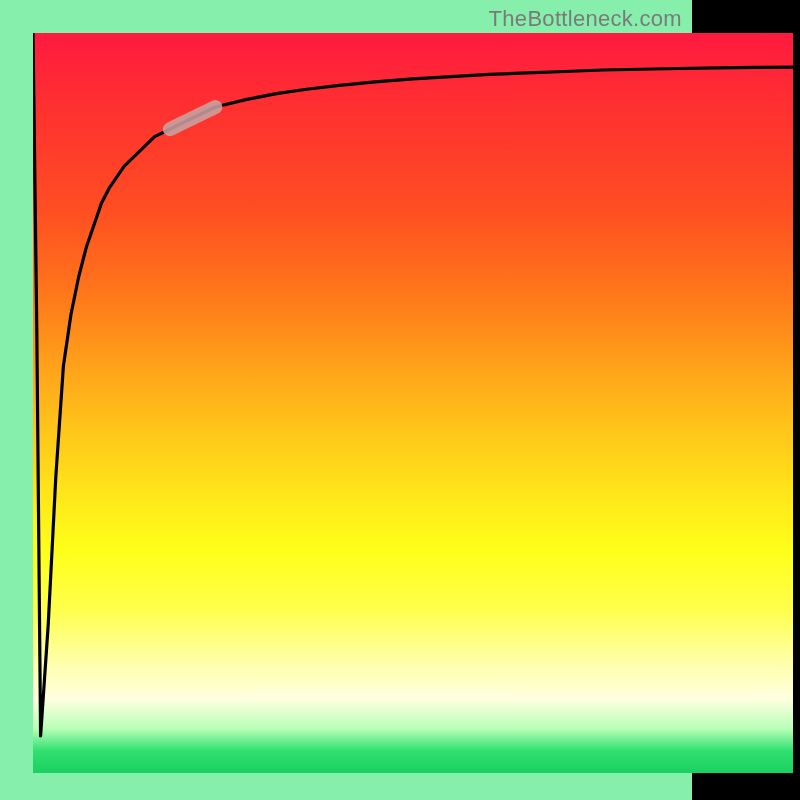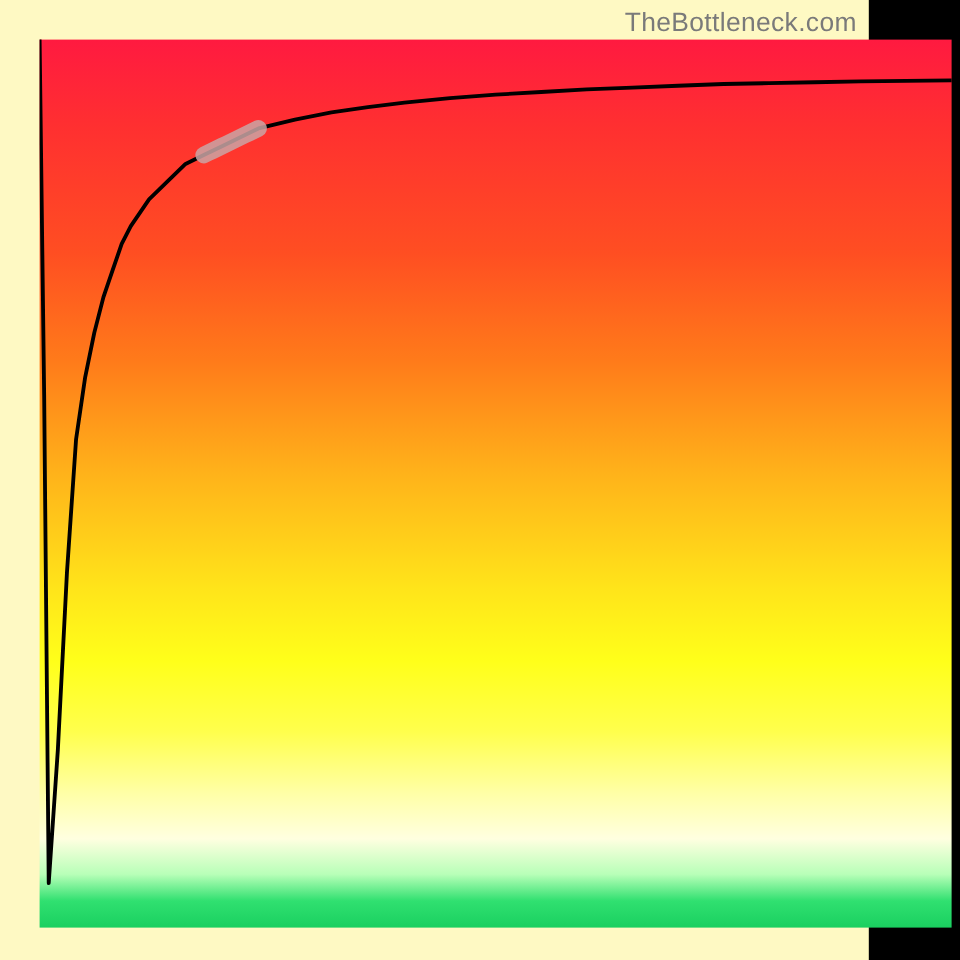--- a/index.html
+++ b/index.html
@@ -8,22 +8,21 @@
     width: 800px;
     height: 800px;
     overflow: hidden;
     background: #000;
     font-family: Arial, Helvetica, sans-serif;
   }
   .chart-container {
     position: relative;
     width: 692px;
     height: 800px;
-    background: #fef9c3;
-    padding-left: 32px;
+    background: #86efac;
   }
   .plot-area {
     position: absolute;
     left: 33px;
     top: 33px;
     width: 760px;
     height: 740px;
     background: linear-gradient(
       to bottom,
       #ff1a40 0%,

